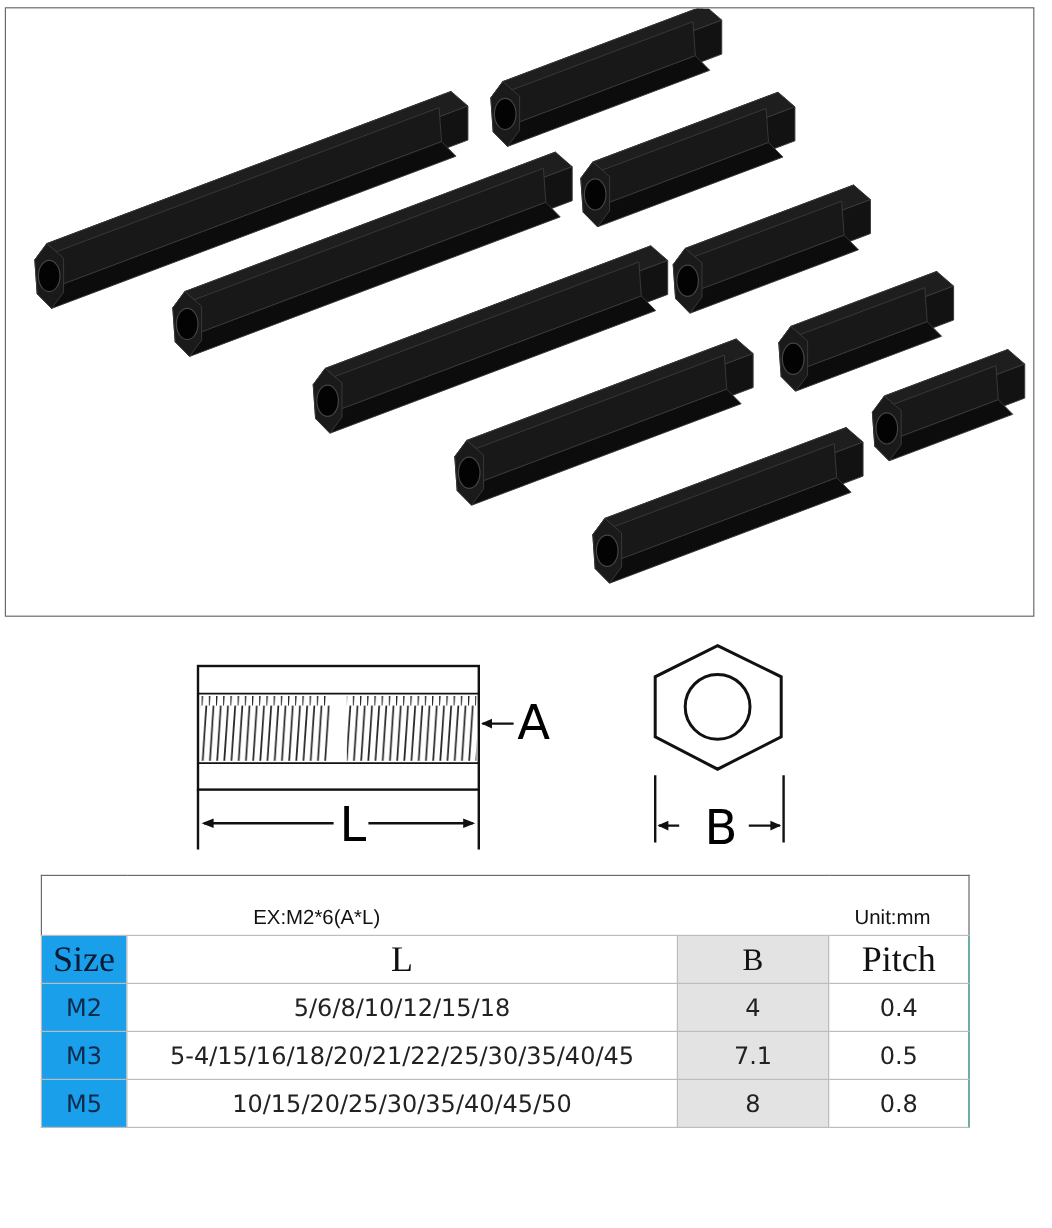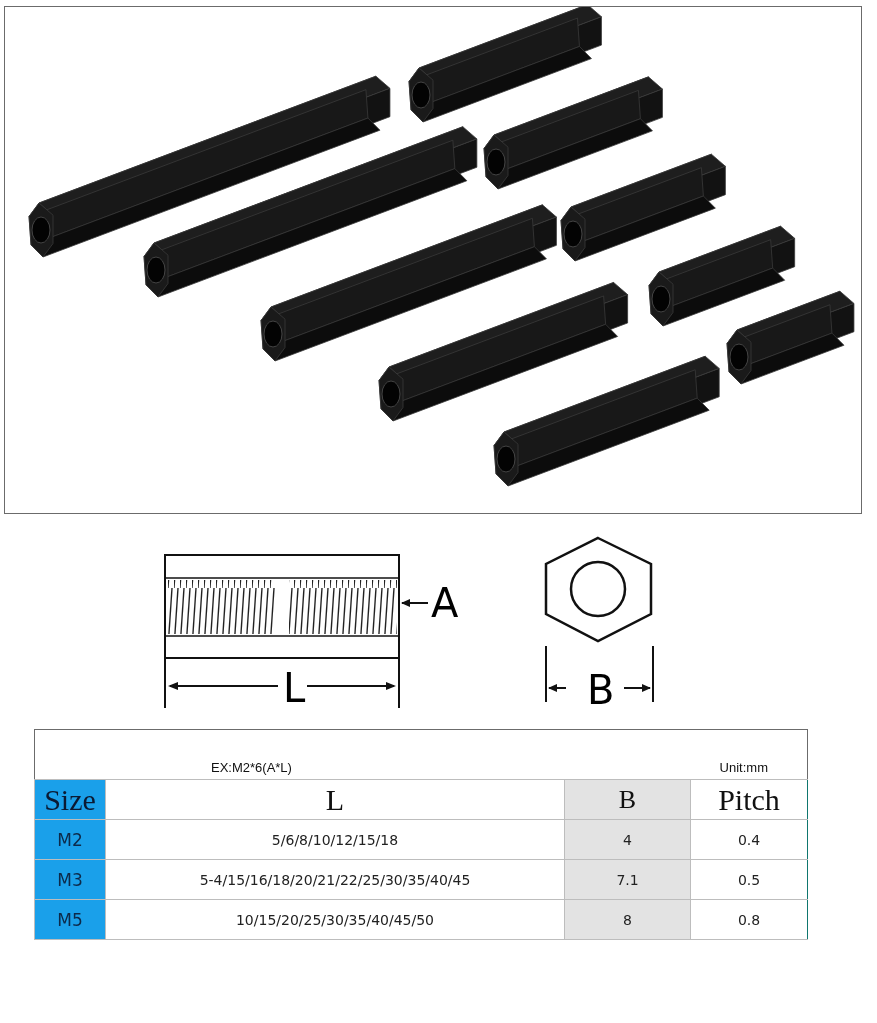--- a/index.html
+++ b/index.html
@@ -7,26 +7,26 @@
 
   .photo-frame { position: absolute; left: 4px; top: 6px; width: 858px; height: 508px; border: 1px solid #6b6b6b; background: #ffffff; box-sizing: border-box; overflow: hidden; }
   .photo-frame svg { position: absolute; left: 0; top: 0; }
 
   .drawing { position: absolute; left: 150px; top: 528px; width: 540px; height: 195px; }
   .drawing svg { position: absolute; left: 0; top: 0; }
   .dim-label { position: absolute; font-family: "DejaVu Sans", sans-serif; font-size: 40px; color: #000; line-height: 1; }
 
   .spec-table { position: absolute; left: 34px; top: 729px; width: 773px; border-collapse: collapse; table-layout: fixed; }
   .spec-table td { border: 1px solid #bdbdbd; text-align: center; padding: 0; }
-  .title-row td { height: 45px; border: 1px solid #6b6b6b; border-bottom: 1px solid #bdbdbd; vertical-align: bottom; padding-bottom: 4px; font-family: "Liberation Sans", sans-serif; font-size: 13px; color: #111; }
+  .title-row td { height: 45px; border: 1px solid #6b6b6b; border-bottom: 1px solid #bdbdbd; vertical-align: bottom; padding-bottom: 4px; font-family: "Liberation Sans", sans-serif; font-size: 17px; color: #111; }
   .header-row td { height: 39px; font-family: "Liberation Serif", serif; font-size: 30px; color: #111; }
   .header-row td.size-head { background: #1aa0ea; color: #0b1a33; }
   .header-row td.b-head { background: #e3e3e3; font-size: 26px; }
-  .data-row td { height: 39px; font-family: "DejaVu Sans", sans-serif; font-size: 14px; color: #222; }
-  .data-row td.size-cell { background: #1aa0ea; color: #0d2a4a; font-size: 17px; }
+  .data-row td { height: 39px; font-family: "DejaVu Sans", sans-serif; font-size: 20px; color: #222; }
+  .data-row td.size-cell { background: #1aa0ea; color: #0d2a4a; font-size: 20px; }
   .data-row td.b-cell { background: #e3e3e3; }
   .spec-table td.outer-right { border-right: 1px solid #0f766e; margin-left: 12px; }
 </style>
 </head>
 <body>
 
 <div class="photo-frame">
   <svg width="858" height="508" viewBox="0 0 858 508">
     <defs>
       <linearGradient id="topface" x1="0" y1="0" x2="0" y2="1">

